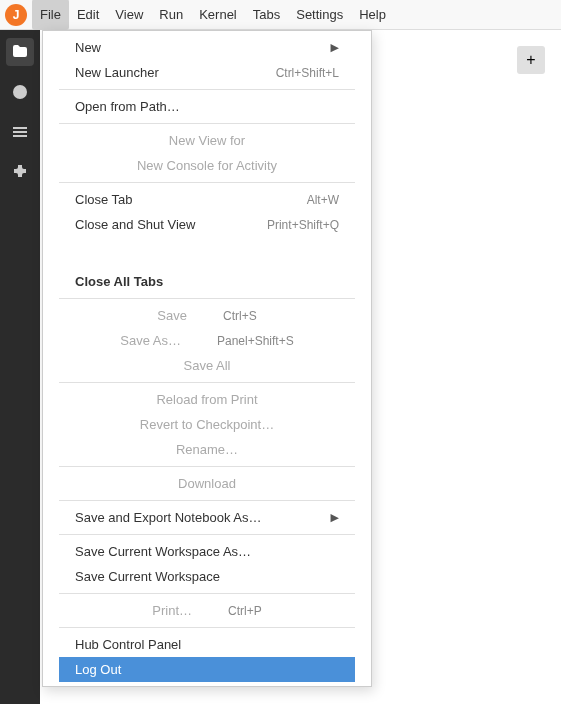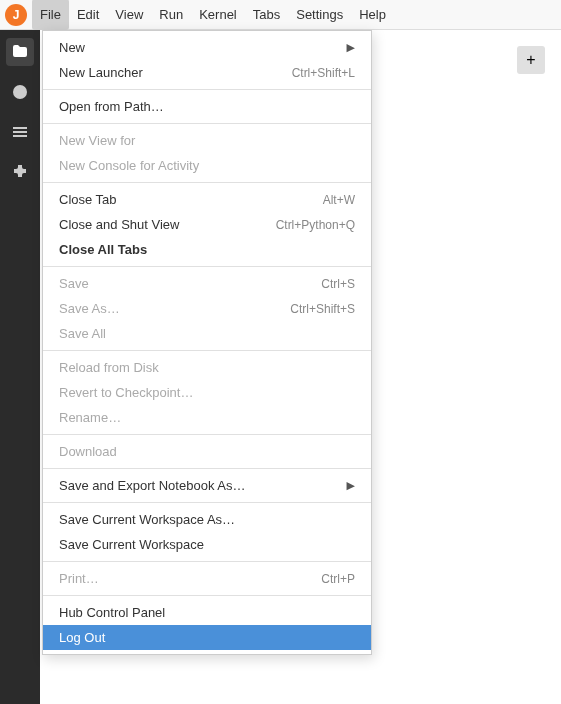--- a/index.html
+++ b/index.html
@@ -45,35 +45,36 @@
     
     .dropdown {
       position: absolute;
       top: 30px;
       left: 42px;
       width: 330px;
       background: #fff;
       border: 1px solid #ccc;
       box-shadow: 2px 4px 12px rgba(0,0,0,0.15);
       z-index: 200;
-      padding: 4px 0;
+      padding: 4px 16px;
     }
 
     .dropdown-item {
       display: flex;
       align-items: center;
       justify-content: space-between;
       padding: 5px 16px;
       cursor: pointer;
       color: #333;
       white-space: nowrap;
     }
     .dropdown-item.disabled {
       color: #aaa;
       cursor: default;
+      justify-content: center;
     }
     .dropdown-item.active {
       background: #4a90d9;
       color: #fff;
       align-items: center;
     }
 
     .dropdown-shortcut {
       color: #888;
       font-size: 12px;
@@ -417,44 +418,44 @@
   </div>
 
   <div class="dropdown-separator"></div>
 
   <div class="dropdown-item">
     <span>Close Tab</span>
     <span class="dropdown-shortcut">Alt+W</span>
   </div>
   <div class="dropdown-item">
     <span>Close and Shut View</span>
-    <span class="dropdown-shortcut">Ctrl+Python+Q</span>
-  </div>
-  <div class="dropdown-item">
-    <span style="font-weight:bold;">Close All Tabs</span>
+    <span class="dropdown-shortcut">Print+Shift+Q</span>
+  </div>
+  <div class="dropdown-item">
+    <span style="font-weight:bold;margin-top:32px;">Close All Tabs</span>
   </div>
 
   <div class="dropdown-separator"></div>
 
   <div class="dropdown-item disabled">
     <span>Save</span>
     <span class="dropdown-shortcut">Ctrl+S</span>
   </div>
   <div class="dropdown-item disabled">
     <span>Save As…</span>
-    <span class="dropdown-shortcut">Ctrl+Shift+S</span>
+    <span class="dropdown-shortcut">Panel+Shift+S</span>
   </div>
   <div class="dropdown-item disabled">
     <span>Save All</span>
   </div>
 
   <div class="dropdown-separator"></div>
 
   <div class="dropdown-item disabled">
-    <span>Reload from Disk</span>
+    <span>Reload from Print</span>
   </div>
   <div class="dropdown-item disabled">
     <span>Revert to Checkpoint…</span>
   </div>
   <div class="dropdown-item disabled">
     <span>Rename…</span>
   </div>
 
   <div class="dropdown-separator"></div>
 

